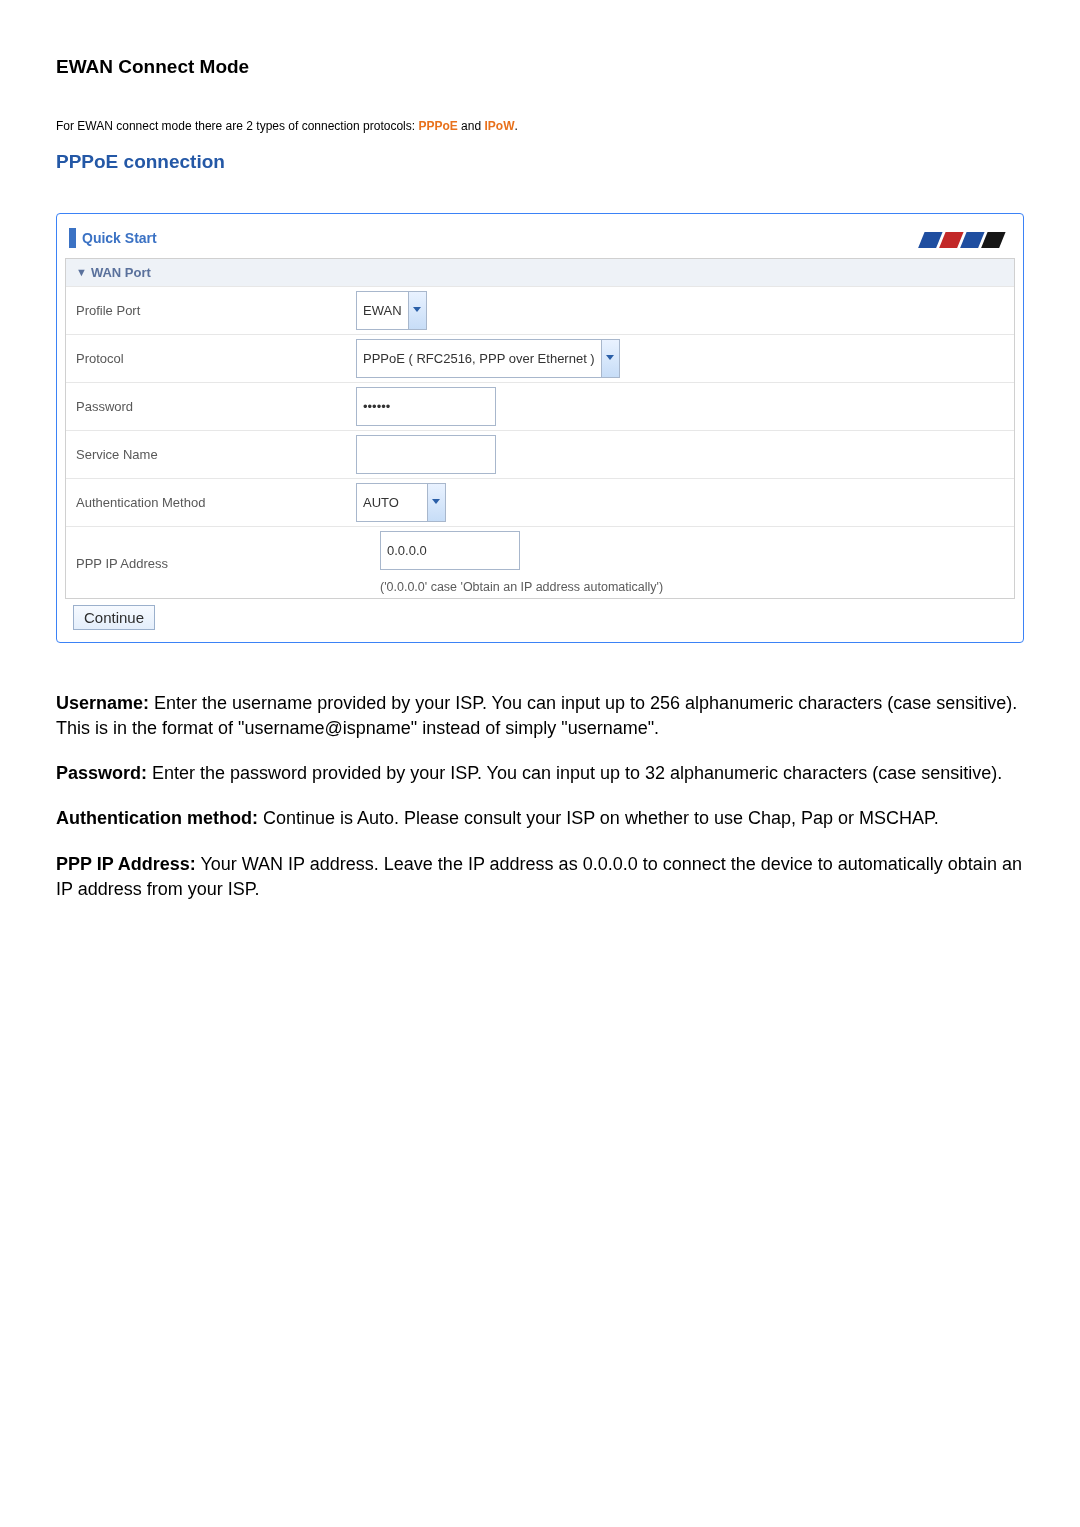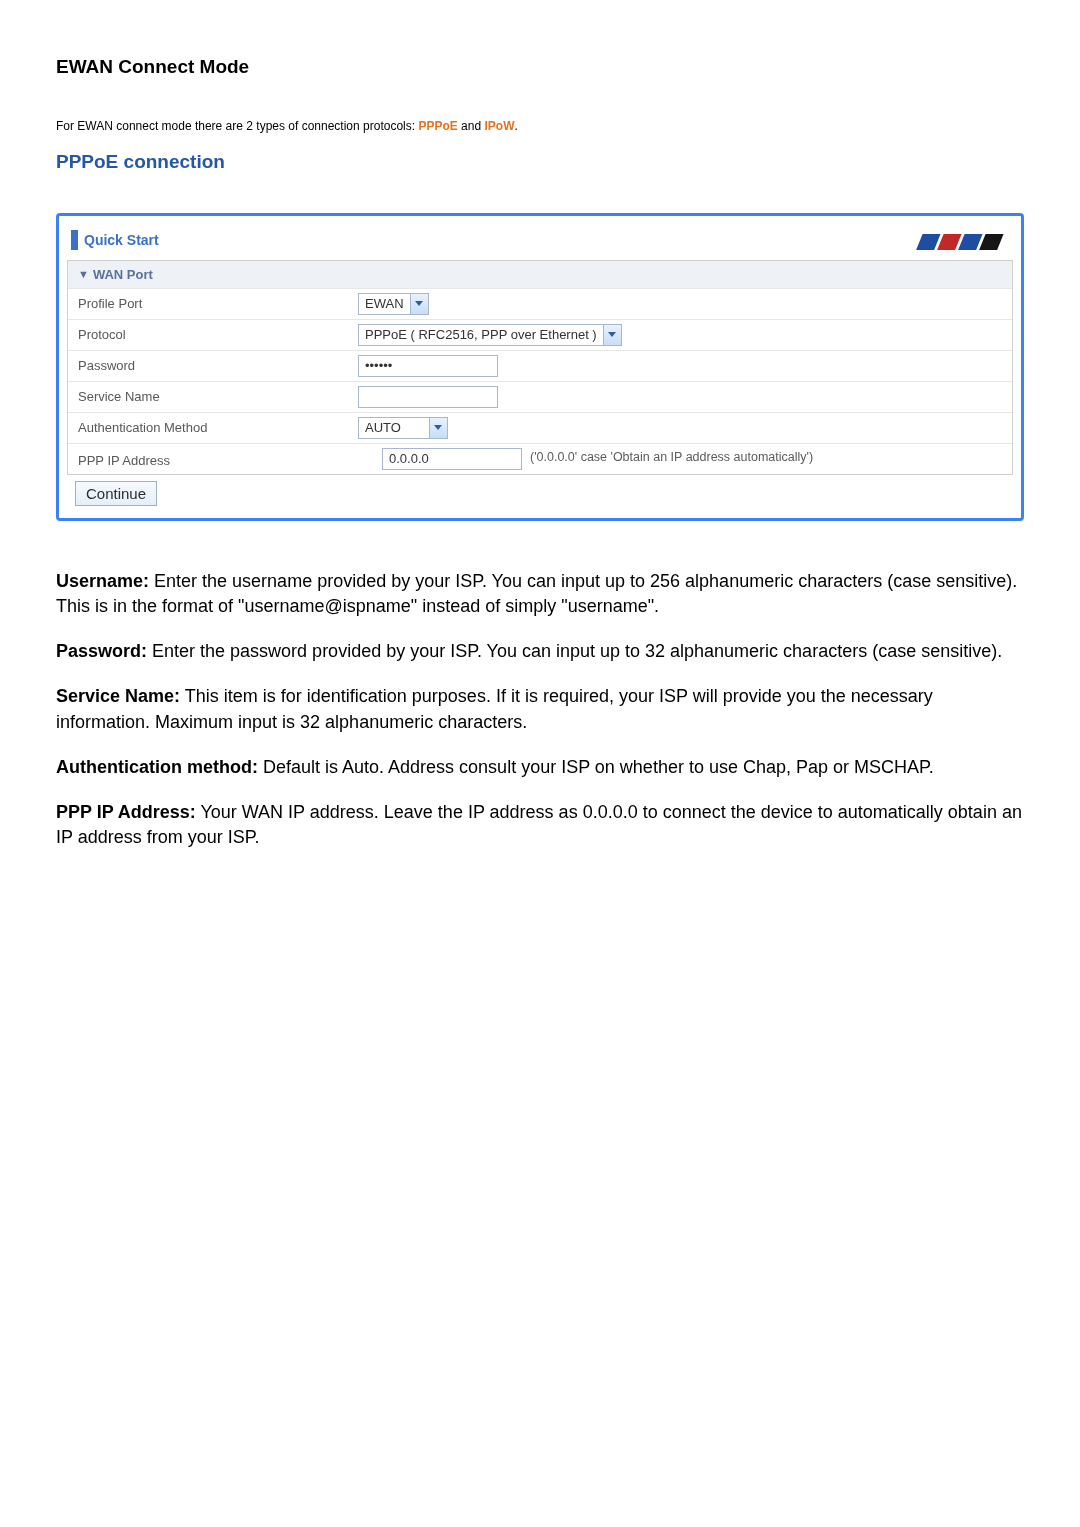--- a/index.html
+++ b/index.html
@@ -2,44 +2,44 @@
 <html><head>
   <meta charset="utf-8">
   <style>
     * { box-sizing: border-box; margin: 0; padding: 0; }
     body { font-family: Arial, Helvetica, sans-serif; font-size: 18px; color: #000; width: 1080px; background: #fff; }
     .page { padding: 56px 56px 40px 56px; }
     .heading1 { font-size: 19px; font-weight: bold; margin-bottom: 40px; }
     .intro { font-size: 12px; margin-bottom: 16px; line-height: 1.4; }
     .link-orange { color: #e8711c; font-weight: bold; }
     .heading-blue { color: #2458a6; font-weight: bold; font-size: 19px; margin-bottom: 40px; }
-    .panel { border: 3px solid #3b82f6; border-radius: 4px; padding: 0; background: #fff; margin-bottom: 48px; }
+    .panel { border: 1px solid #3b82f6; border-radius: 4px; padding: 0; background: #fff; margin-bottom: 48px; }
     .panel-inner { padding: 6px 8px 10px 8px; }
     .title-bar { display: flex; align-items: center; justify-content: space-between; padding: 6px 4px 4px 4px; }
     .title-left { display: flex; align-items: center; gap: 6px; }
     .title-accent { display: inline-block; width: 7px; height: 20px; background: #3b72c4; }
     .qs-title { color: #3b72c4; font-weight: bold; font-size: 14px; }
     .logo { display: flex; align-items: flex-end; gap: 2px; }
     .logo svg { display: block; }
     .box { border: 1px solid #d0d0d0; margin-top: 4px; }
     .box-header { background: #eef2f7; padding: 6px 10px; display:flex; align-items:center; gap:4px; }
     .box-header .arrow { color: #5a719c; font-size: 11px; }
     .box-header .ht { color: #5a719c; font-weight: bold; font-size: 13px; }
     .row { display: flex; align-items: center; border-top: 1px solid #e7e7e7; padding: 4px 10px; font-size: 13px; }
     .row.first { border-top: none; }
     .row .lbl { width: 280px; color: #585858; }
     .row .val { flex: 1; display: flex; align-items: center; gap: 8px; color:#3a3a3a; }
-    .ctr { display: inline-flex; align-items: center; border: 1px solid #a8b7cc; height: 22px; font-size: 13px; background: #fff; color: #333; }
+    .ctr { display: inline-flex; align-items: center; border: 1px solid #a8b7cc; height: 39px; font-size: 13px; background: #fff; color: #333; }
     .ctr.select { padding-left: 6px; }
     .ctr.select .txt { padding-right: 6px; }
     .ctr.select .dd { width: 18px; height: 100%; display: flex; align-items: center; justify-content: center; border-left: 1px solid #a8b7cc; background: linear-gradient(#e9f2ff,#c7ddf7); }
     .ctr.select .dd svg { display:block; }
     input.ctr { padding: 0 6px; outline: none; width: 140px; }
     .subrow { color: #6b6b6b; display: flex; align-items: center; gap: 24px; }
-    .subrow .valcol { display:flex; flex-direction:row; align-items:flex-start; }
+    .subrow .valcol { display:flex; flex-direction:column; align-items:flex-start; }
     .note { font-size: 12.5px; color: #5b5b5b; margin-top:2px; }
     .btnrow { padding: 6px 8px 2px 8px; }
     .btn { display:inline-block; border: 1px solid #9bb0cc; padding: 3px 10px; font-size: 15px; color: #2e2e2e; background: linear-gradient(#f6faff,#e4eefb); cursor: pointer; }
     .descs p { font-size: 18px; margin-bottom: 20px; line-height: 1.4; }
     .descs { margin-bottom: 20px; }
     .wanc { color:#585858; }
   </style>
 </head>
 <body>
 
@@ -147,18 +147,17 @@
 
       <div class="btnrow">
         <span class="btn">Continue</span>
       </div>
     </div>
   </div>
 
   <div class="descs">
     <p><b>Username:</b><span> Enter the username provided by your ISP. You can input up to 256 alphanumeric characters (case sensitive). This is in the format of "username@ispname" instead of simply "username".</span></p>
     <p><b>Password:</b><span> Enter the password provided by your ISP. You can input up to 32 alphanumeric characters (case sensitive).</span></p>
-    <p><b>Service Name:</b><span> This item is for identification purposes. If it is required, your ISP will provide you the necessary information. Maximum input is 32 alphanumeric characters.</span></p>
-    <p><b>Authentication method:</b><span> Default is Auto. Address consult your ISP on whether to use Chap, Pap or MSCHAP.</span></p>
+    <p><b>Authentication method:</b><span> Continue is Auto. Please consult your ISP on whether to use Chap, Pap or MSCHAP.</span></p>
     <p><b>PPP IP Address:</b><span> Your WAN IP address. Leave the IP address as 0.0.0.0 to connect the device to automatically obtain an IP address from your ISP.</span></p>
   </div>
 
 </div>
 
 </body></html>

